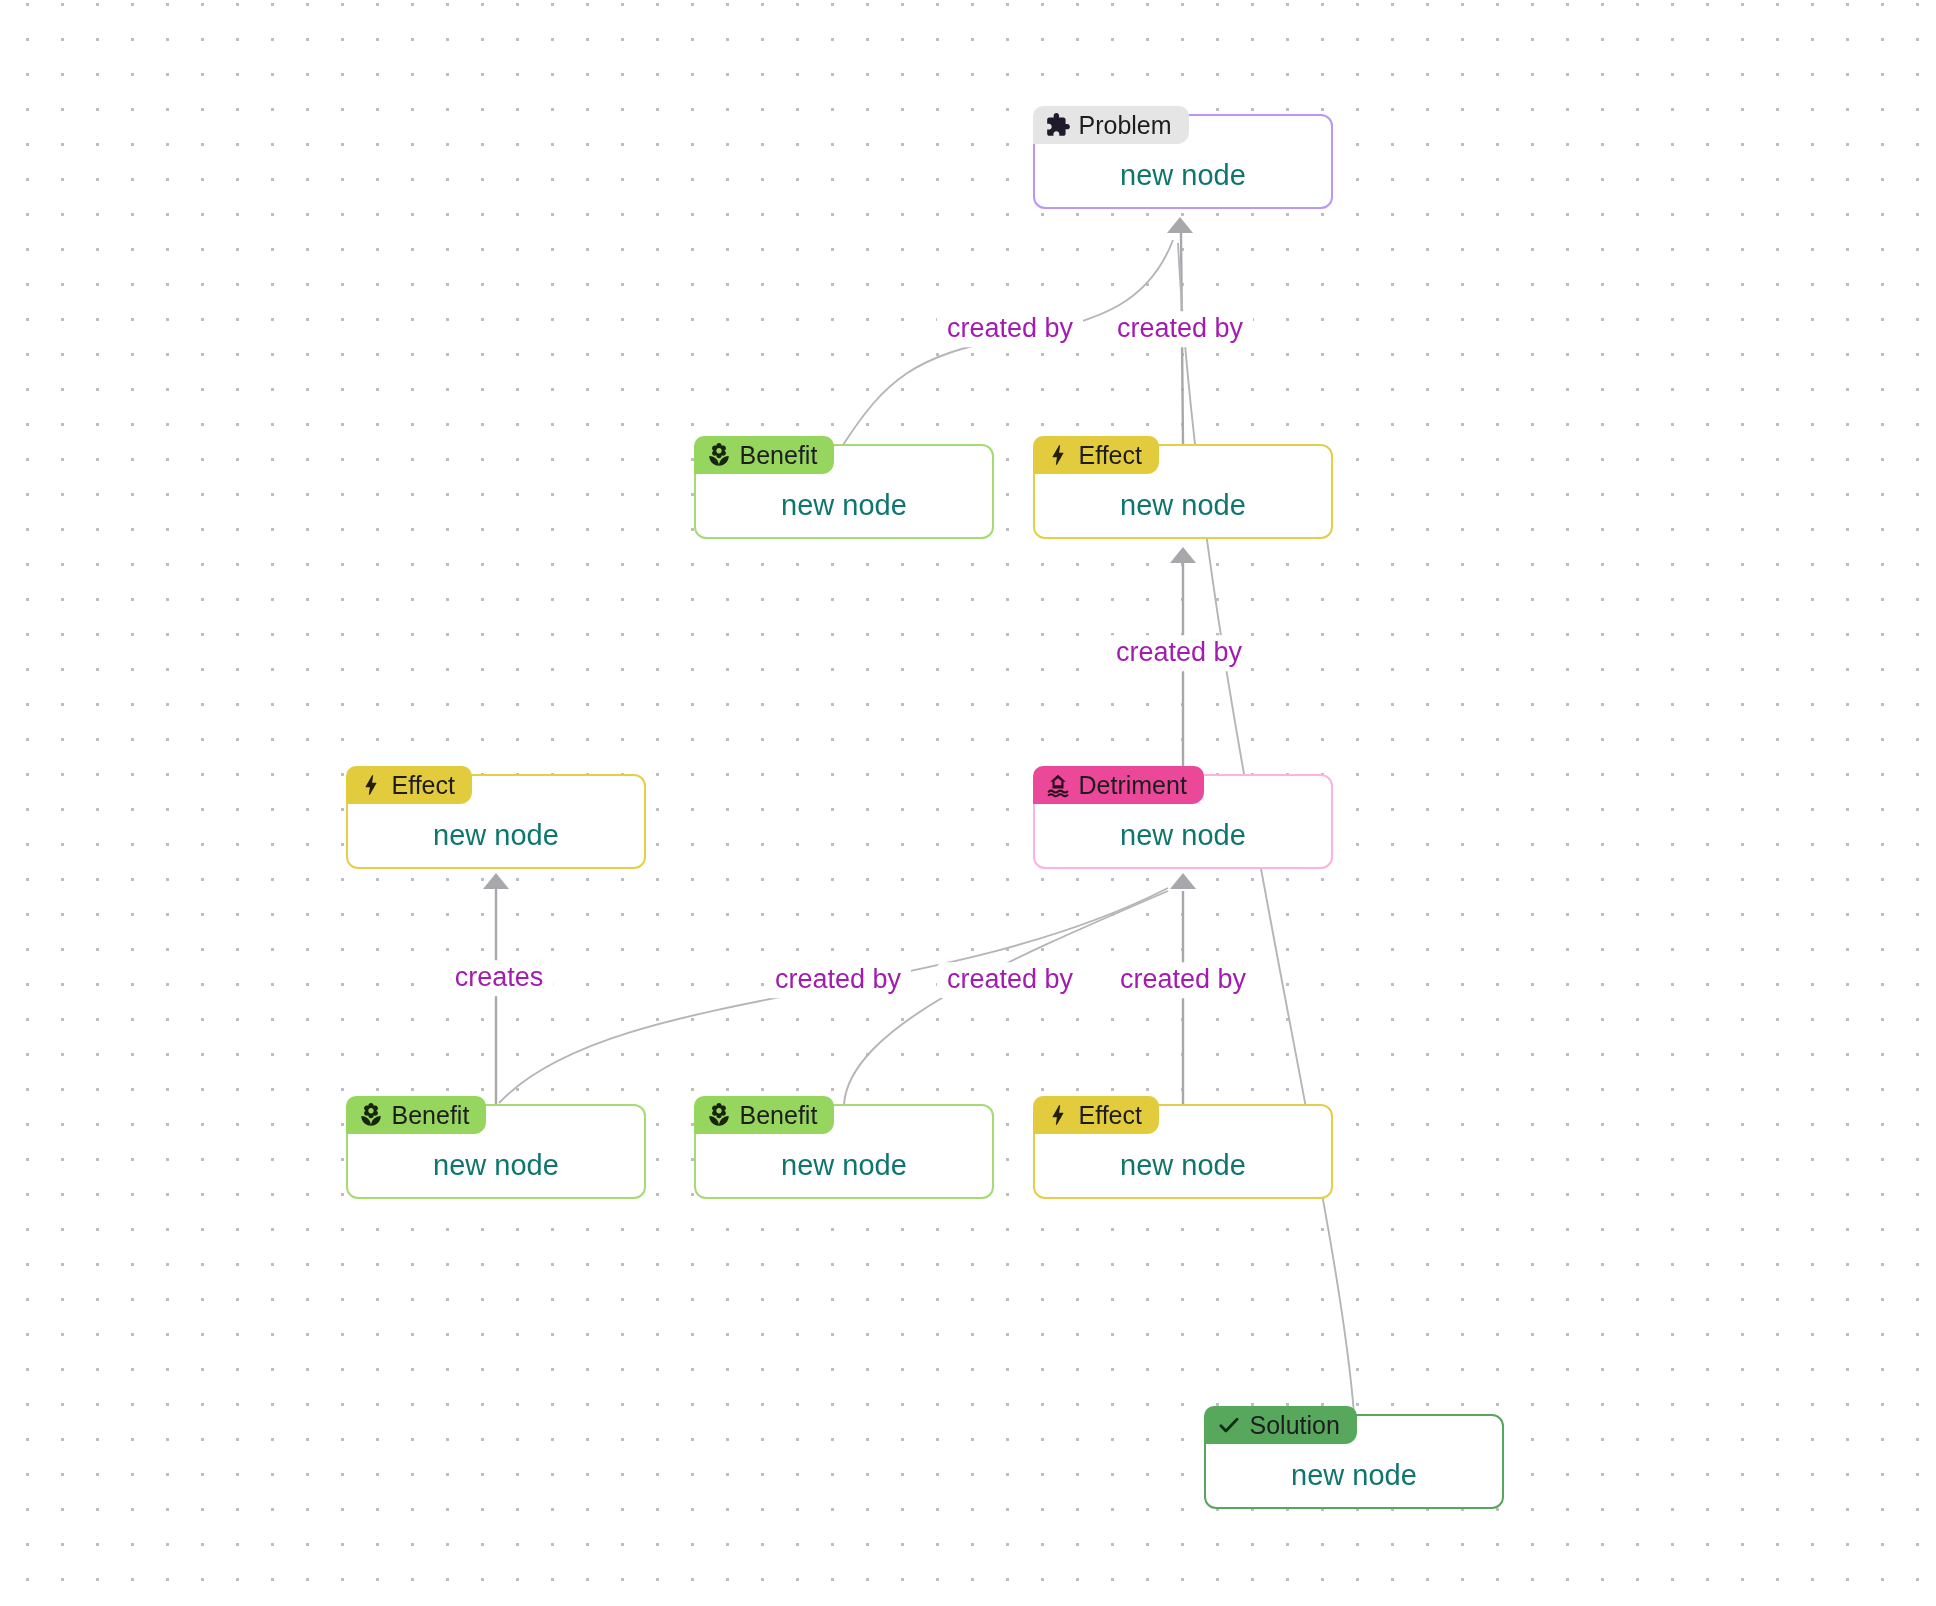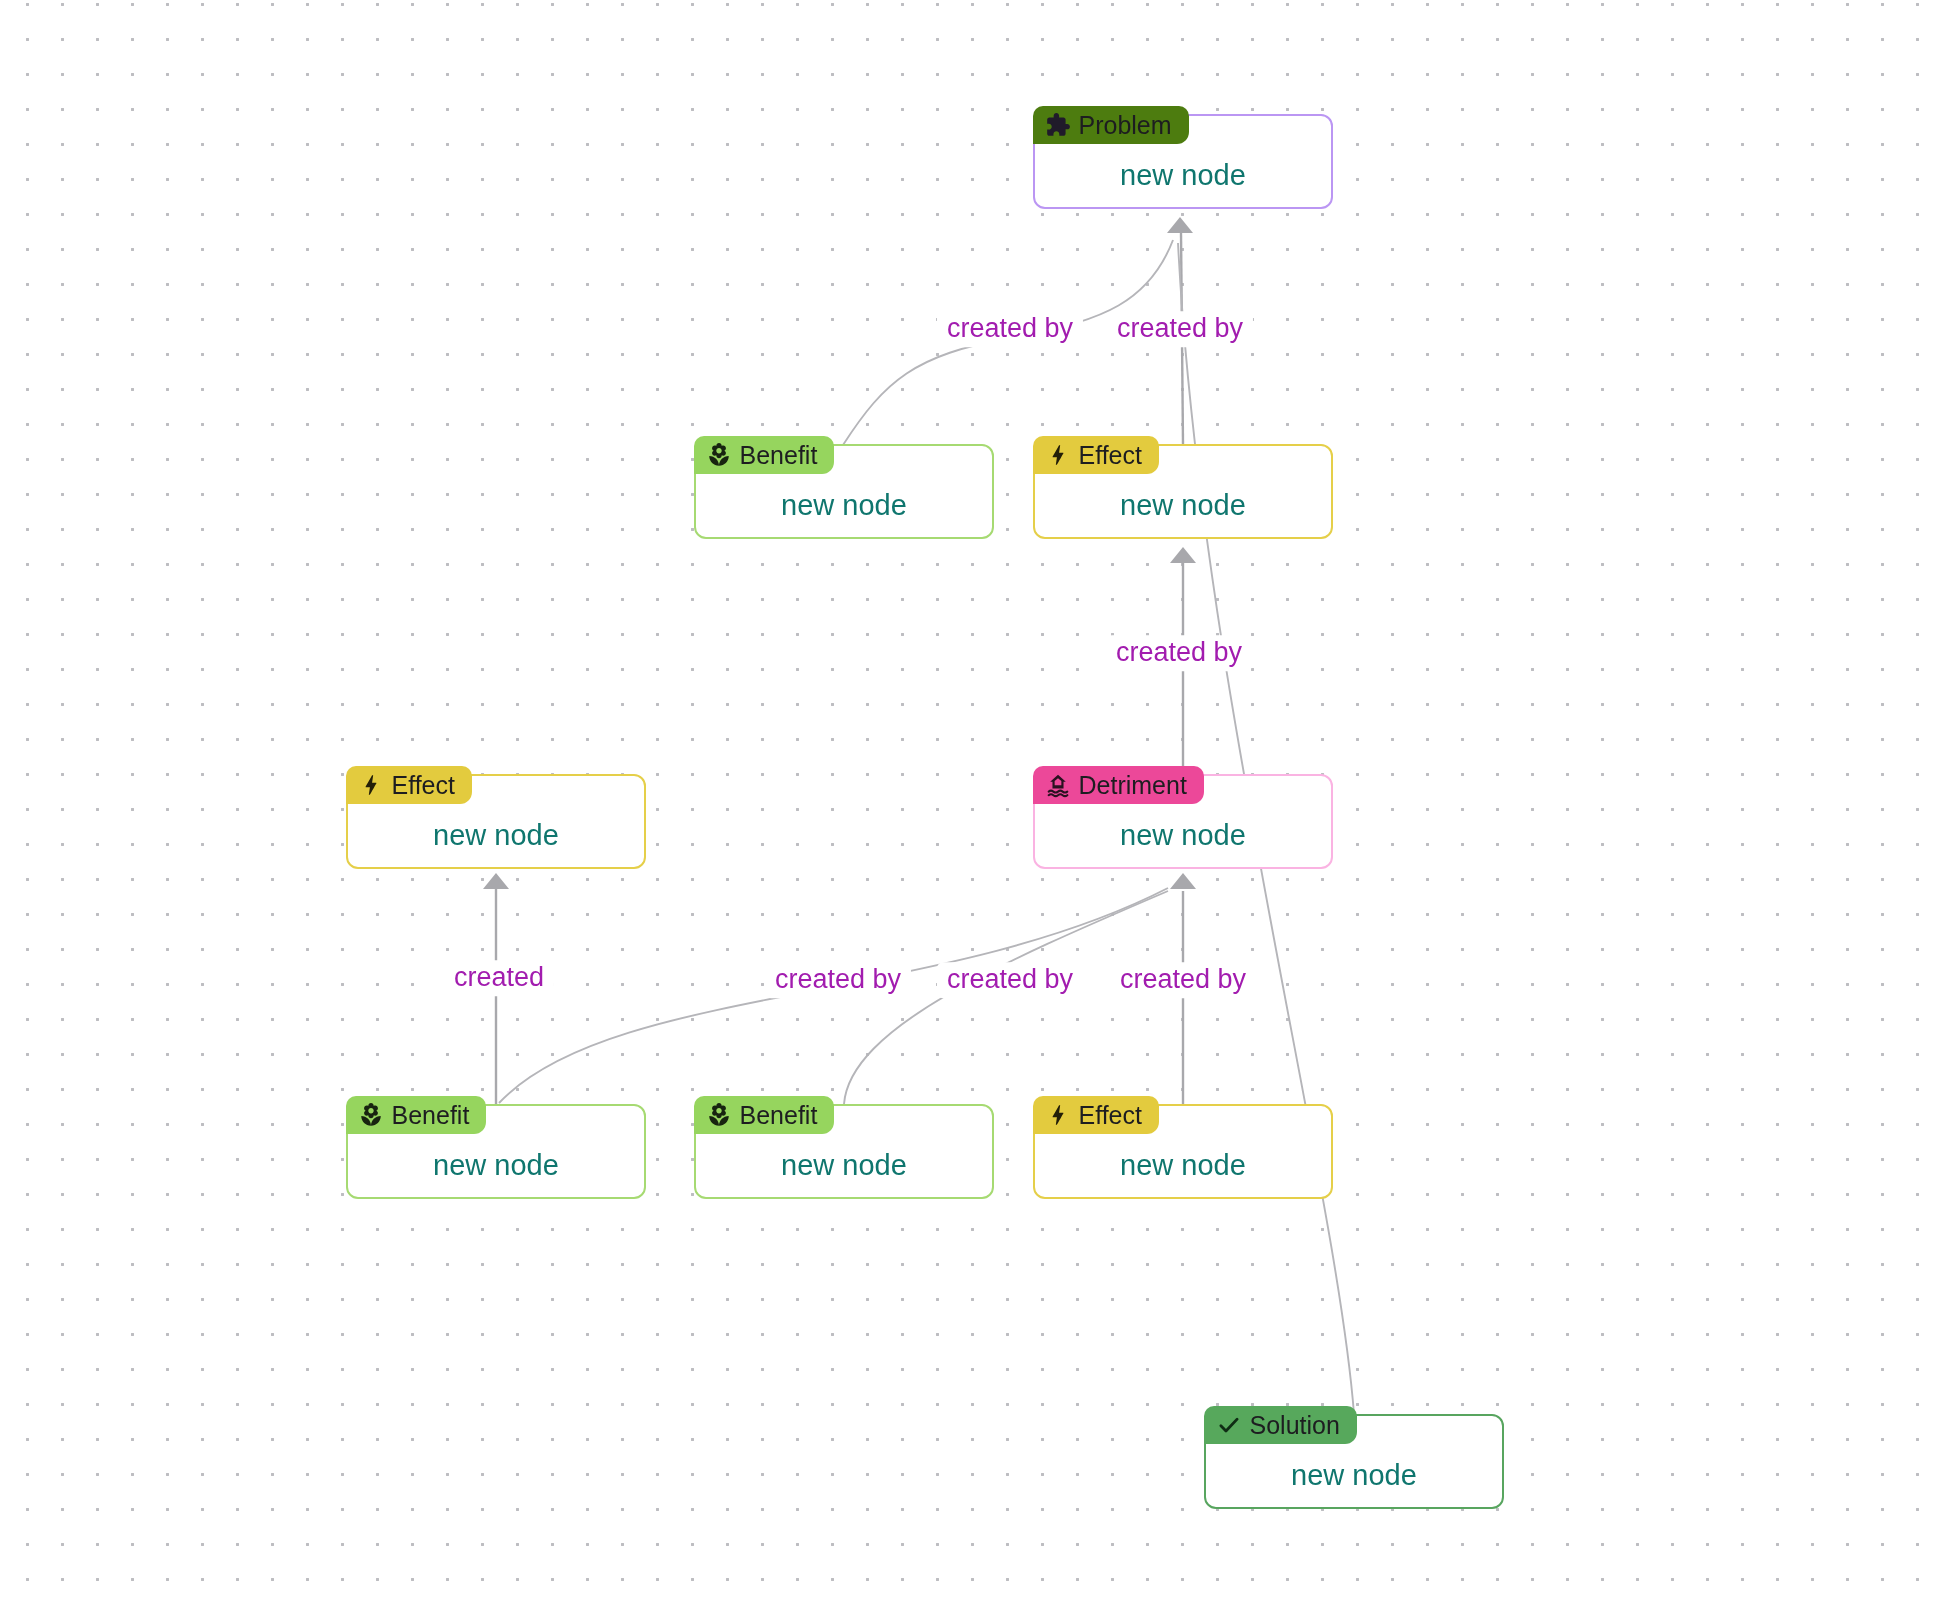--- a/index.html
+++ b/index.html
@@ -85,28 +85,28 @@
       <path d="M 1183 1104 L 1183 891" fill="none" stroke="#a8a8ac" stroke-width="2.4"></path>
       <polygon points="1180,217 1167,233 1193,233" fill="#a8a8ac"></polygon>
       <polygon points="1183,547 1170,563 1196,563" fill="#a8a8ac"></polygon>
       <polygon points="496,873 483,889 509,889" fill="#a8a8ac"></polygon>
       <polygon points="1183,873 1170,889 1196,889" fill="#a8a8ac"></polygon>
     </svg>
   <div id="label-layer">
       <div class="edge-label" style="left: 1010px; top: 329px;">created by</div>
       <div class="edge-label" style="left: 1180px; top: 329px;">created by</div>
       <div class="edge-label" style="left: 1179px; top: 653px;">created by</div>
-      <div class="edge-label" style="left: 499px; top: 978px;">created</div>
+      <div class="edge-label" style="left: 499px; top: 978px;">creates</div>
       <div class="edge-label" style="left: 838px; top: 980px;">created by</div>
       <div class="edge-label" style="left: 1010px; top: 980px;">created by</div>
       <div class="edge-label" style="left: 1183px; top: 980px;">created by</div>
     </div>
   <div id="node-layer">
       <div class="node" style="left: 1033px; top: 114px; border-color: rgb(187, 150, 243);">
-    <div class="badge" style="background: #4d7c0f;">
+    <div class="badge" style="background: #e5e5e5;">
       <span class="icon">
             <svg viewBox="0 0 24 24">
               <path fill="#201b2a" d="M20.5 11H19V7c0-1.1-.9-2-2-2h-4V3.5C13 2.12 11.88 1 10.5 1S8 2.12 8 3.5V5H4c-1.1 0-1.99.9-1.99 2v3.8H3.5c1.49 0 2.7 1.21 2.7 2.7s-1.21 2.7-2.7 2.7H2V20c0 1.1.9 2 2 2h3.8v-1.5c0-1.49 1.21-2.7 2.7-2.7 1.49 0 2.7 1.21 2.7 2.7V22H17c1.1 0 2-.9 2-2v-4h1.5c1.38 0 2.5-1.12 2.5-2.5S21.88 11 20.5 11z"></path>
             </svg>
           </span>
       <span class="badge-label">Problem</span>
     </div>
     <div class="node-title">new node</div>
   </div>
       <div class="node" style="left: 694px; top: 444px; border-color: rgb(166, 218, 114);">

